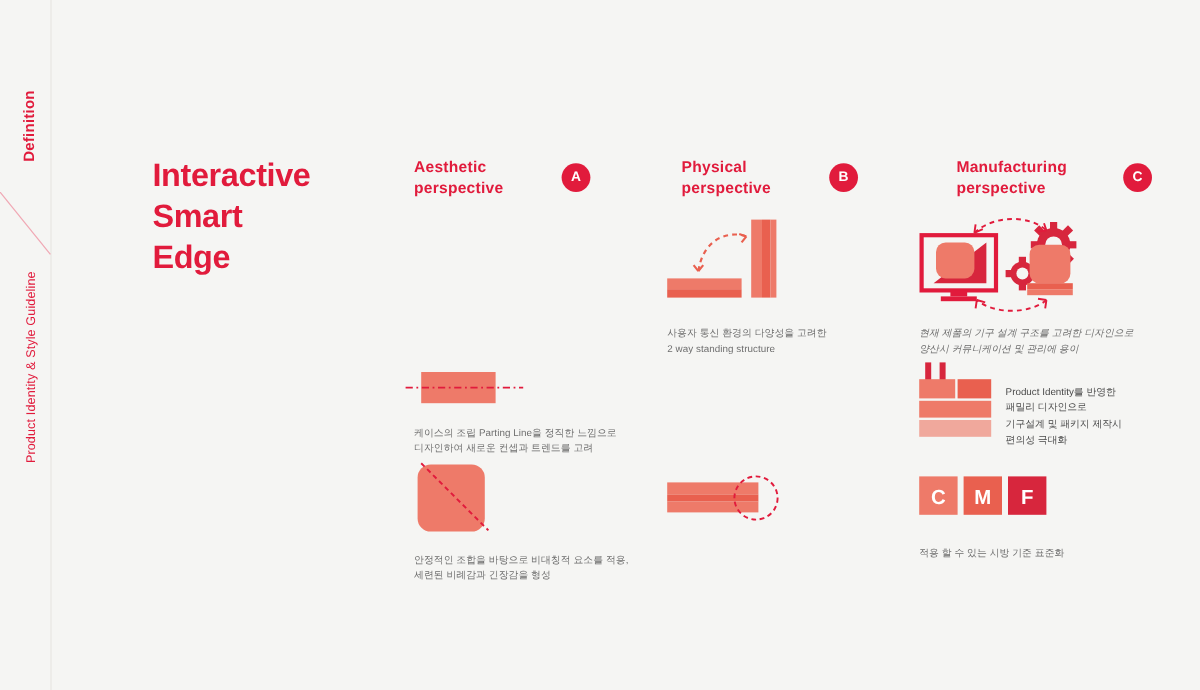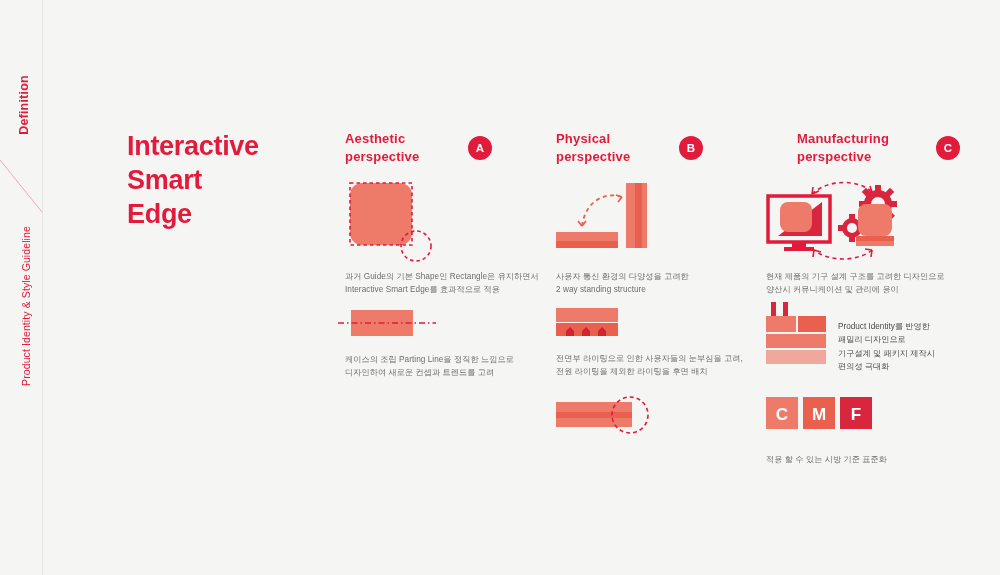--- a/index.html
+++ b/index.html
@@ -83,21 +83,21 @@
   }
   .main-title div { white-space: nowrap; }
 
   
   .column {
     position: absolute;
     top: 130px;
     width: 200px;
   }
   .col-a { left: 345px; }
-  .col-b { left: 556px; }
+  .col-b { left: 568px; }
   .col-c { left: 797px; }
 
   .col-head {
     position: relative;
     height: 44px;
   }
   .col-head-title {
     color: #e11b3c;
     font-size: 13px;
     font-weight: bold;
@@ -173,47 +173,46 @@
   <div class="column col-a">
     <div class="col-head">
       <div class="col-head-title">
         <div>Aesthetic</div>
         <div>perspective</div>
       </div>
       <div class="badge">A</div>
     </div>
   </div>
 
-  <div class="block" style="left:345px; top:180px;">
-    <div class="art">
-      <svg width="115" height="78" viewBox="0 0 115 78">
-        <rect x="5" y="3" width="62" height="62" rx="12" ry="12" fill="#ee7a69"></rect>
-        <rect x="5" y="3" width="62" height="62" fill="none" stroke="#e11b3c" stroke-width="1.6" stroke-dasharray="3.5 3"></rect>
-        <circle cx="71" cy="66" r="15" fill="none" stroke="#e11b3c" stroke-width="1.6" stroke-dasharray="3.5 3"></circle>
-      </svg>
-    </div>
-    <div style="margin-top:8px;">
-      <div class="caption">과거 Guide의 기본 Shape인 Rectangle은 유지하면서</div>
-      <div class="caption">Interactive Smart Edge를 효과적으로 적용</div>
-    </div>
-  </div>
 
   <div class="block" style="left:338px; top:305px;">
     <div class="art">
       <svg width="115" height="34" viewBox="0 0 115 34">
         <rect x="13" y="5" width="62" height="26" fill="#ee7a69"></rect>
         <line x1="0" y1="18" x2="98" y2="18" stroke="#e11b3c" stroke-width="1.6" stroke-dasharray="6 3 1.5 3"></line>
       </svg>
     </div>
     <div style="margin-top:10px; margin-left:7px;">
       <div class="caption">케이스의  조립 Parting Line을 정직한 느낌으로</div>
       <div class="caption">디자인하여 새로운 컨셉과 트렌드를 고려</div>
     </div>
   </div>
 
+  <div class="block" style="left:345px; top:385px;">
+    <div class="art">
+      <svg width="115" height="60" viewBox="0 0 115 60">
+        <rect x="3" y="2" width="56" height="56" rx="11" ry="11" fill="#ee7a69"></rect>
+        <line x1="6" y1="1" x2="62" y2="57" stroke="#e11b3c" stroke-width="1.6" stroke-dasharray="4 3"></line>
+      </svg>
+    </div>
+    <div style="margin-top:10px;">
+      <div class="caption">안정적인 조합을 바탕으로 비대칭적 요소를 적용,</div>
+      <div class="caption">세련된 비례감과 긴장감을 형성</div>
+    </div>
+  </div>
 
   <div class="column col-b">
     <div class="col-head">
       <div class="col-head-title">
         <div>Physical</div>
         <div>perspective</div>
       </div>
       <div class="badge">B</div>
     </div>
   </div>
@@ -230,37 +229,20 @@
         <path d="M66 17 l -6 -2 M66 17 l -4 5" fill="none" stroke="#e9604f" stroke-width="1.8"></path>
         <path d="M26 46 l 4 -5 M26 46 l -4 -5" fill="none" stroke="#e9604f" stroke-width="1.8"></path>
       </svg>
     </div>
     <div style="margin-top:8px;">
       <div class="caption">사용자 통신 환경의 다양성을 고려한</div>
       <div class="caption">2 way standing structure</div>
     </div>
   </div>
 
-  <div class="block" style="left:556px; top:308px;">
-    <div class="art">
-      <svg width="115" height="30" viewBox="0 0 115 30">
-        <rect x="0" y="0" width="62" height="14" fill="#ee7a69"></rect>
-        <rect x="0" y="15" width="62" height="13" fill="#e9604f"></rect>
-        <g fill="#cf2233">
-          <path d="M10 28 l0 -5 l4 -4 l4 4 l0 5 z"></path>
-          <path d="M26 28 l0 -5 l4 -4 l4 4 l0 5 z"></path>
-          <path d="M42 28 l0 -5 l4 -4 l4 4 l0 5 z"></path>
-        </g>
-      </svg>
-    </div>
-    <div style="margin-top:10px;">
-      <div class="caption">전면부 라이팅으로 인한 사용자들의 눈부심을 고려,</div>
-      <div class="caption">전원 라이팅을 제외한 라이팅을 후면 배치</div>
-    </div>
-  </div>
 
   <div class="block" style="left:556px; top:390px;">
     <div class="art">
       <svg width="115" height="55" viewBox="0 0 115 55">
         <rect x="0" y="12" width="76" height="10" fill="#ee7a69"></rect>
         <rect x="0" y="22" width="76" height="6" fill="#e9604f"></rect>
         <rect x="0" y="28" width="76" height="9" fill="#ee7a69"></rect>
         <circle cx="74" cy="25" r="18" fill="none" stroke="#e11b3c" stroke-width="1.6" stroke-dasharray="4 3"></circle>
       </svg>
     </div>
@@ -314,21 +296,21 @@
         <rect x="90" y="61" width="38" height="5" fill="#ee7a69"></rect>
 
         <path d="M46 14 C 62 -1, 92 -1, 106 12" fill="none" stroke="#e11b3c" stroke-width="1.6" stroke-dasharray="4 3.5"></path>
         <path d="M46 14 l 7 -3 M46 14 l 1 -7" fill="none" stroke="#e11b3c" stroke-width="1.6"></path>
         <path d="M106 12 l -7 1 M106 12 l -2 -6" fill="none" stroke="#e11b3c" stroke-width="1.6"></path>
         <path d="M106 70 C 92 82, 62 82, 48 70" fill="none" stroke="#e11b3c" stroke-width="1.6" stroke-dasharray="4 3.5"></path>
         <path d="M48 70 l -1 7 M48 70 l 7 2" fill="none" stroke="#e11b3c" stroke-width="1.6"></path>
         <path d="M106 70 l -7 -1 M106 70 l -1 7" fill="none" stroke="#e11b3c" stroke-width="1.6"></path>
       </svg>
     </div>
-    <div style="margin-top:8px;">
+    <div style="margin-top:8px;font-style:italic;">
       <div class="caption">현재 제품의 기구 설계 구조를 고려한 디자인으로</div>
       <div class="caption">양산시 커뮤니케이션 및 관리에 용이</div>
     </div>
   </div>
 
   <div class="block" style="left:766px; top:302px; width:215px;">
     <div class="art">
       <svg width="70" height="72" viewBox="0 0 70 72">
         <rect x="5" y="0" width="5" height="16" fill="#d7263d"></rect>
         <rect x="17" y="0" width="5" height="16" fill="#d7263d"></rect>

